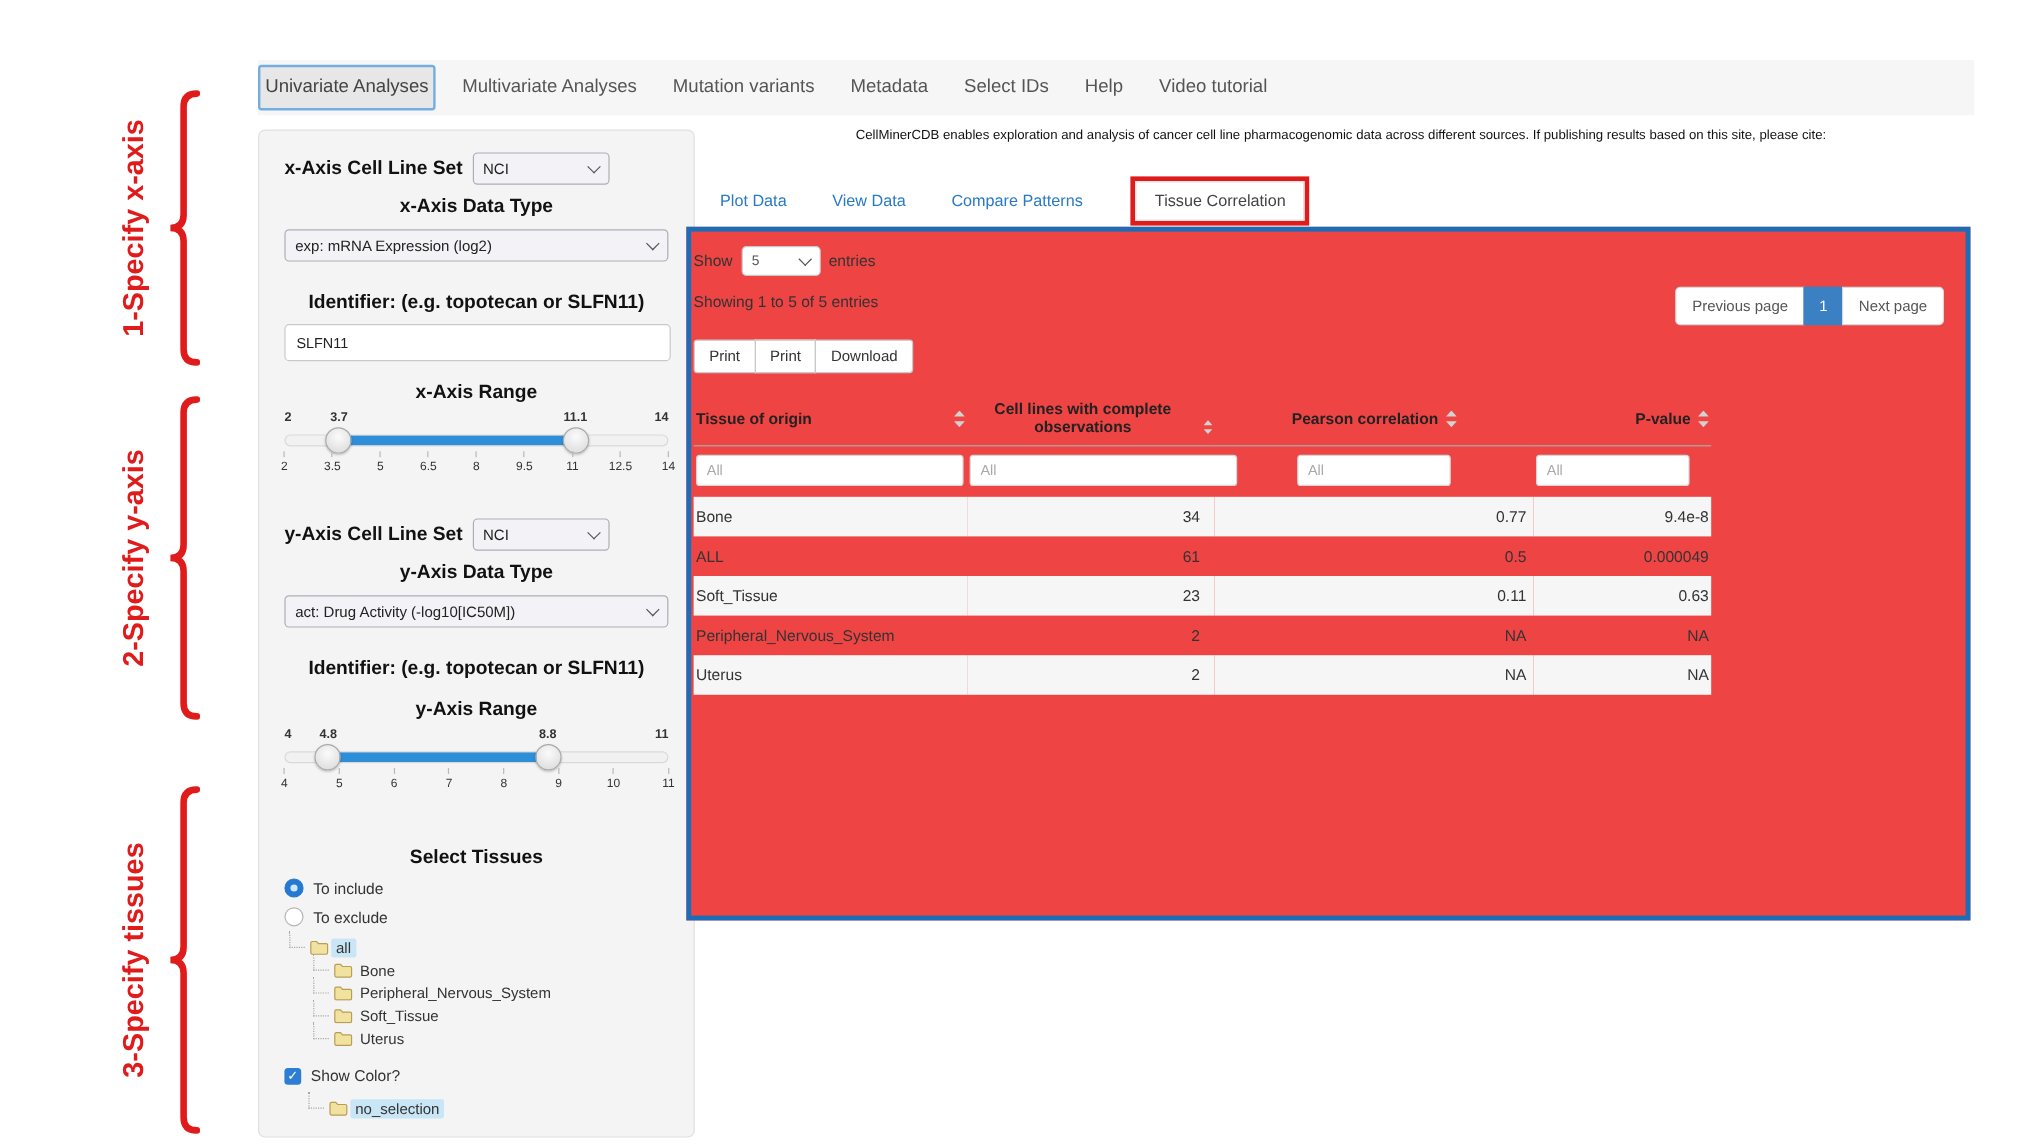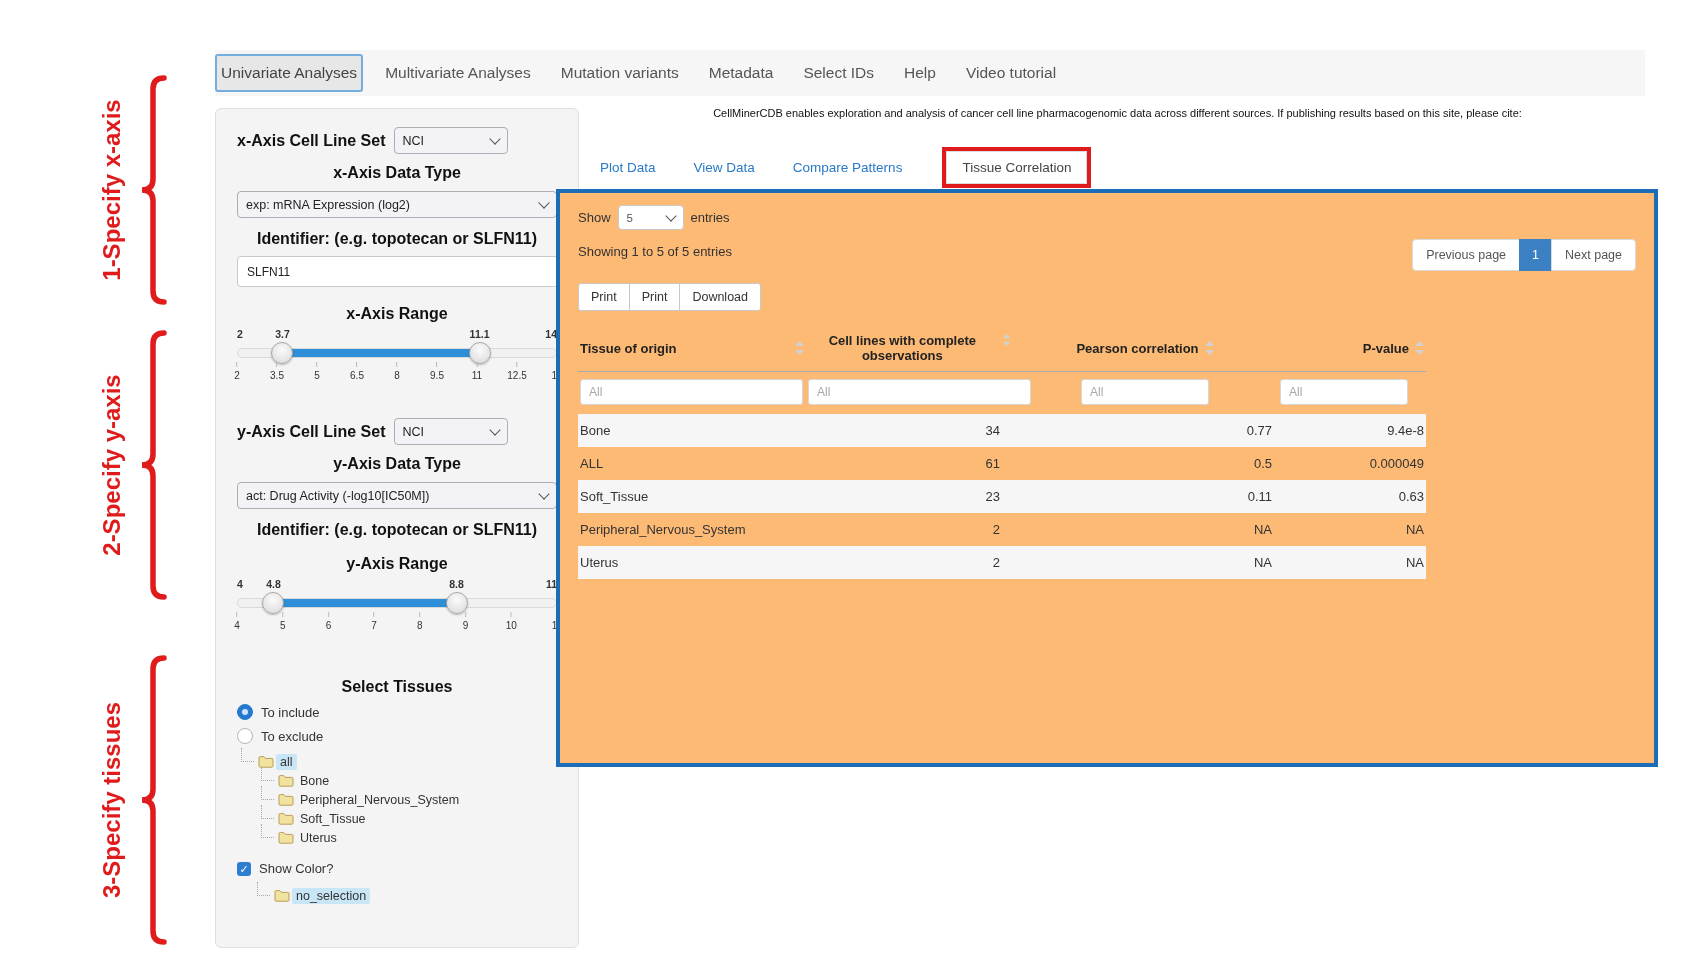--- a/index.html
+++ b/index.html
@@ -14,21 +14,21 @@
   .nav-tab { margin-right:30px; cursor:pointer; white-space:nowrap; }
   .nav-tab.active { background:#e7e7e7; border:2px solid #74aede; border-radius:3px; padding:8px 4px; color:#444; margin-right:22px; }
 
   
   .panel { position:absolute; left:215px; top:108px; width:320px; height:796px; background:#f4f4f4; border:1px solid #dfdfdf; border-radius:6px; padding:16px 21px 26px 21px; overflow:hidden; }
   .blabel { font-weight:bold; font-size:16px; color:#111; margin:10px 0 5px; display:block;text-align:center; }
   .inline-row { display:flex; align-items:center; margin:2px 0 4px; }
   .inline-row .blabel { margin:0; }
   .select { display:inline-flex; align-items:center; justify-content:space-between; background:#f3f3f7; border:1px solid #adadb5; border-radius:4px; padding:0 8px; height:25px; font-size:12.5px; color:#222; cursor:pointer; }
   .select.sm { width:96px; margin-left:8px; }
-  .select.full { width:302px; margin:4px 0 2px; }
+  .select.full { width:302px; margin:4px 0 16px; }
   .select.tiny { width:48px; height:23px; background:#fff; border-color:#c9c9c9; font-size:11.5px; color:#555; }
   .chev { width:7px; height:7px; border-right:1.8px solid #555; border-bottom:1.8px solid #555; transform:rotate(45deg); margin-left:8px; margin-top:-4px; flex:none; }
   .ti { width:302px; height:29px; border:1px solid #c9c9c9; border-radius:4px; padding:0 9px; font-size:12px; color:#222; background:#fff; margin:3px 0 2px; font-family:inherit; }
 
   
   .slider { position:relative; height:64px; margin-top:4px; }
   .sl-top { position:relative; height:14px; font-size:10.5px; font-weight:bold; color:#333; }
   .sl-min { position:absolute; left:0; } .sl-max { position:absolute; right:0; }
   .sl-val { position:absolute; transform:translateX(-50%); }
   .sl-track { position:relative; height:8px; margin-top:6px; background:#f1f1f1; border:1px solid #d9d9d9; border-radius:5px; cursor:pointer; }
@@ -53,36 +53,36 @@
   .folder { margin-right:2px; flex:none; }
 
   
   .citation { position:absolute; left:575px; top:104px; width:1085px; text-align:center; font-size:11px; color:#111; line-height:1.7; }
   .citation .link { color:#2879c6; cursor:pointer; }
   .subtabs { position:absolute; left:600px; top:146px; height:43px; display:flex; align-items:center; }
   .subtab-link { color:#2879c6; font-size:13.5px; margin-right:38px; cursor:pointer; white-space:nowrap; }
   .red-box { border:4px solid #e01b1b; display:inline-block; margin-left:2px; background:#fff; }
   .tc-tab { display:inline-block; background:#fff; border:1px solid #dcdcdc; padding:8px 15px; font-size:13.5px; color:#444; cursor:pointer; }
 
-  .bluebox { position:absolute; left:556px; top:189px; width:1058px; height:546px; border:4px solid #1a6db6; background:#fdba74; padding:12px 18px; }
+  .bluebox { position:absolute; left:572px; top:189px; width:1058px; height:546px; border:4px solid #1a6db6; background:#ef4444; padding:12px 2px; }
   .show-row { display:flex; align-items:center; font-size:13px; color:#333; gap:7px; }
   .showing { font-size:13px; color:#333; margin-top:14px; }
   .pagination { position:absolute; top:46px; right:18px; display:flex; }
   .pg-btn { border:1px solid #dadada; background:#fff; color:#555; font-size:12.5px; padding:8px 13px; margin-left:-1px; cursor:pointer; }
   .pg-btn.first { border-radius:4px 0 0 4px; }
   .pg-btn.last { border-radius:0 4px 4px 0; }
   .pg-btn.active { background:#3c80c4; border-color:#3c80c4; color:#fff; padding:8px 12px; }
   .btn-group { display:inline-flex; margin-top:24px; }
   .bg-btn { border:1px solid #c9c9c9; background:#fff; color:#333; font-size:12.5px; padding:6px 12px; margin-left:-1px; cursor:pointer; }
   .bg-btn.first { border-radius:3px 0 0 3px; margin-left:0; }
   .bg-btn.last { border-radius:0 3px 3px 0; }
 
   .dtable { width:848px; border-collapse:collapse; margin-top:12px; font-size:13px; color:#333; table-layout:fixed; }
   .dtable th { padding:10px 2px 8px; border-bottom:1px solid #ababab; font-size:13px; color:#222; cursor:pointer; }
-  .th-inner { display:flex; align-items:flex-start; gap:6px; }
+  .th-inner { display:flex; align-items:flex-end; gap:6px; }
   .th-inner.left { justify-content:space-between; }
   .th-inner.right { justify-content:flex-end; }
   .th-inner.center { justify-content:center; }
   .filter-td { padding:7px 2px 9px; }
   .filter-input { height:24px; border:1px solid #d6d6d6; border-radius:3px; padding:0 8px; font-size:12px; color:#333; background:#fff; font-family:inherit; }
   .filter-input::placeholder { color:#a9a9a9; }
   .dtable td.data { padding:9px 2px; }
   .dtable td.num { text-align:right; }
   .dtable tbody tr:nth-child(odd) { background:#f6f6f6; }
 </style>

